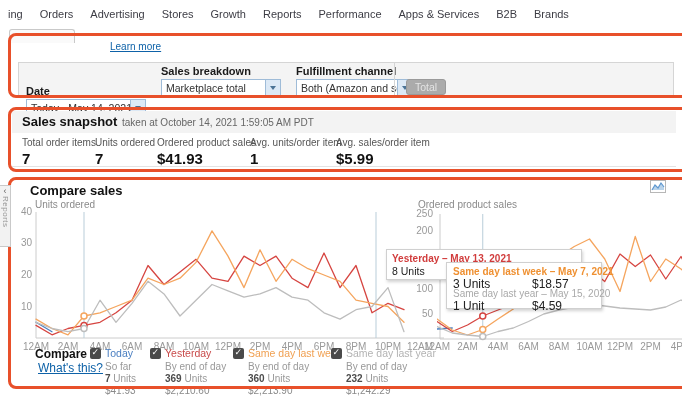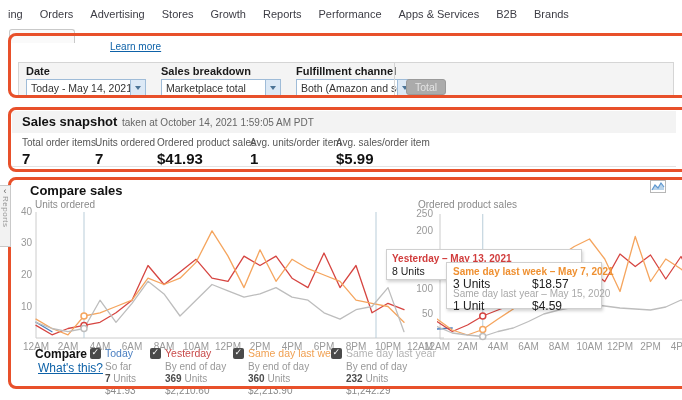--- a/index.html
+++ b/index.html
@@ -118,21 +118,21 @@
   <div class="ghost-tab"></div>
 
   <div class="side-tab">
     <span class="chev">‹</span>
     <span class="vtxt">Reports</span>
   </div>
 
   <a class="learn">Learn more</a>
 
   <div class="filter-panel">
-    <div class="fgroup" style="left:7px;">
+    <div class="fgroup" style="left:7px;margin-top:20px;">
       <div class="flabel">Date</div>
       <div class="ddl" style="width:120px;">
         <span class="val">Today - May 14, 2021</span>
         <span class="arrow">
             <i></i>
           </span>
       </div>
     </div>
     <div class="fgroup" style="left:142px;">
       <div class="flabel">Sales breakdown</div>

